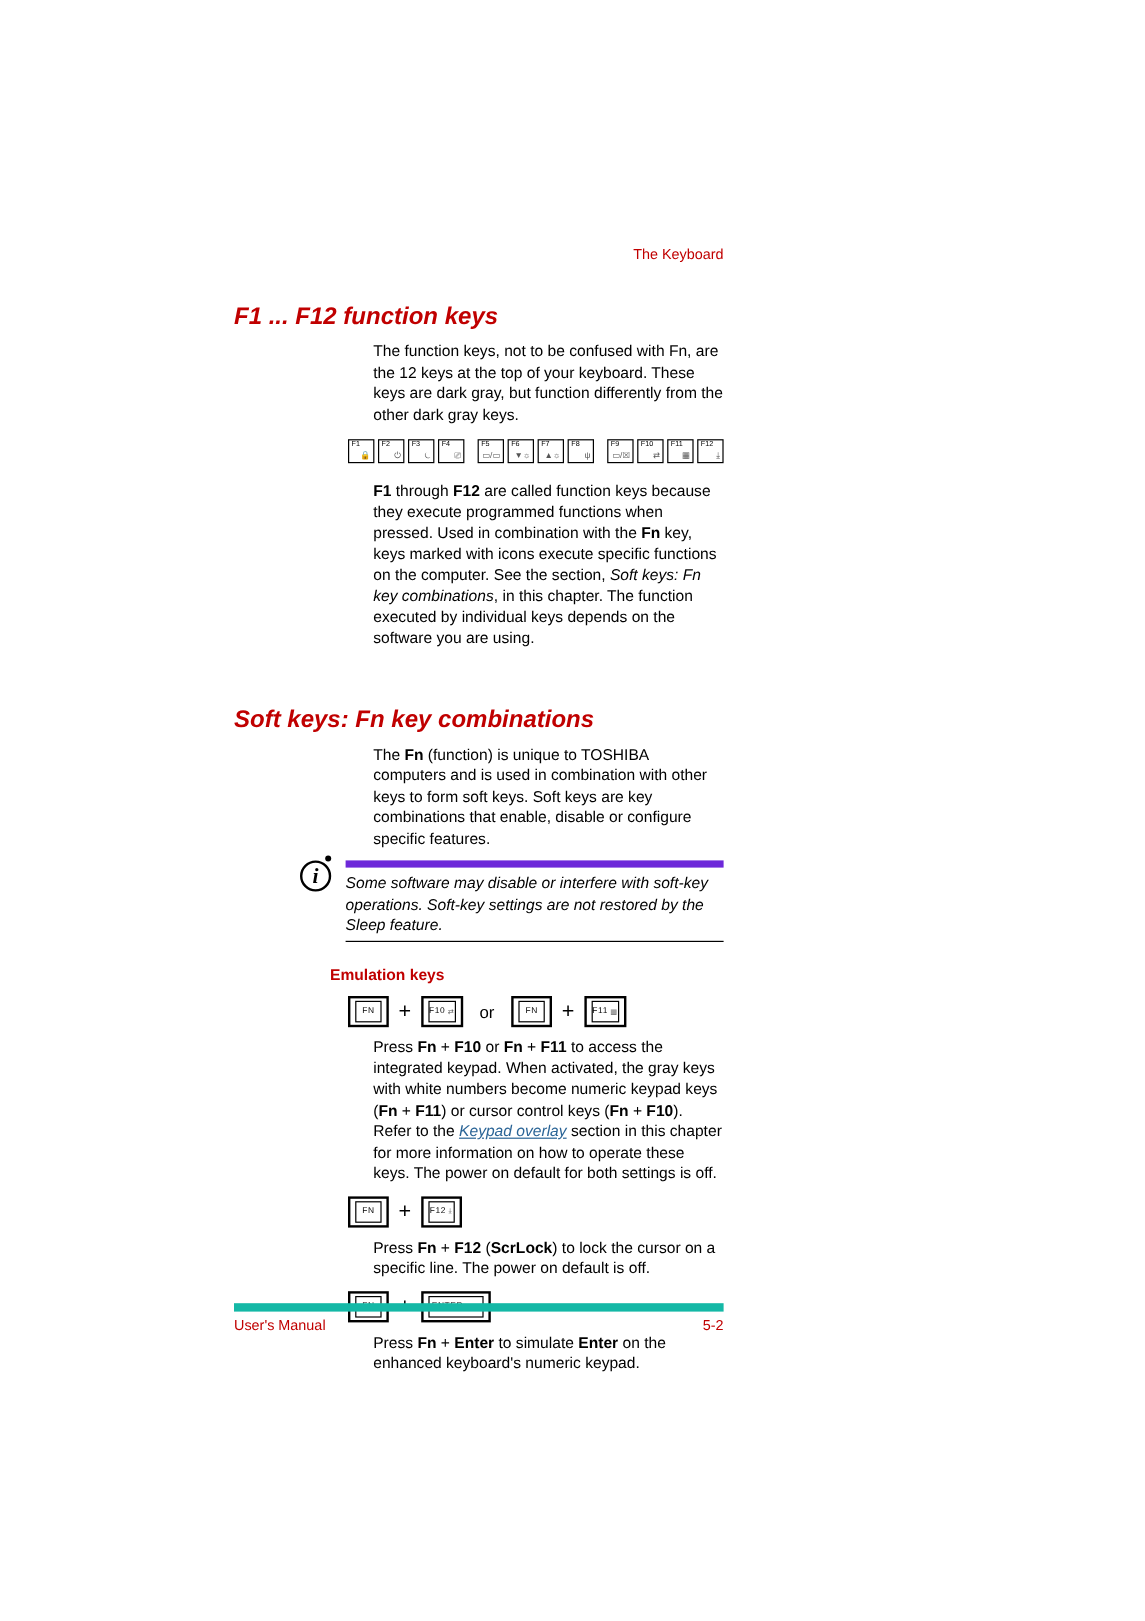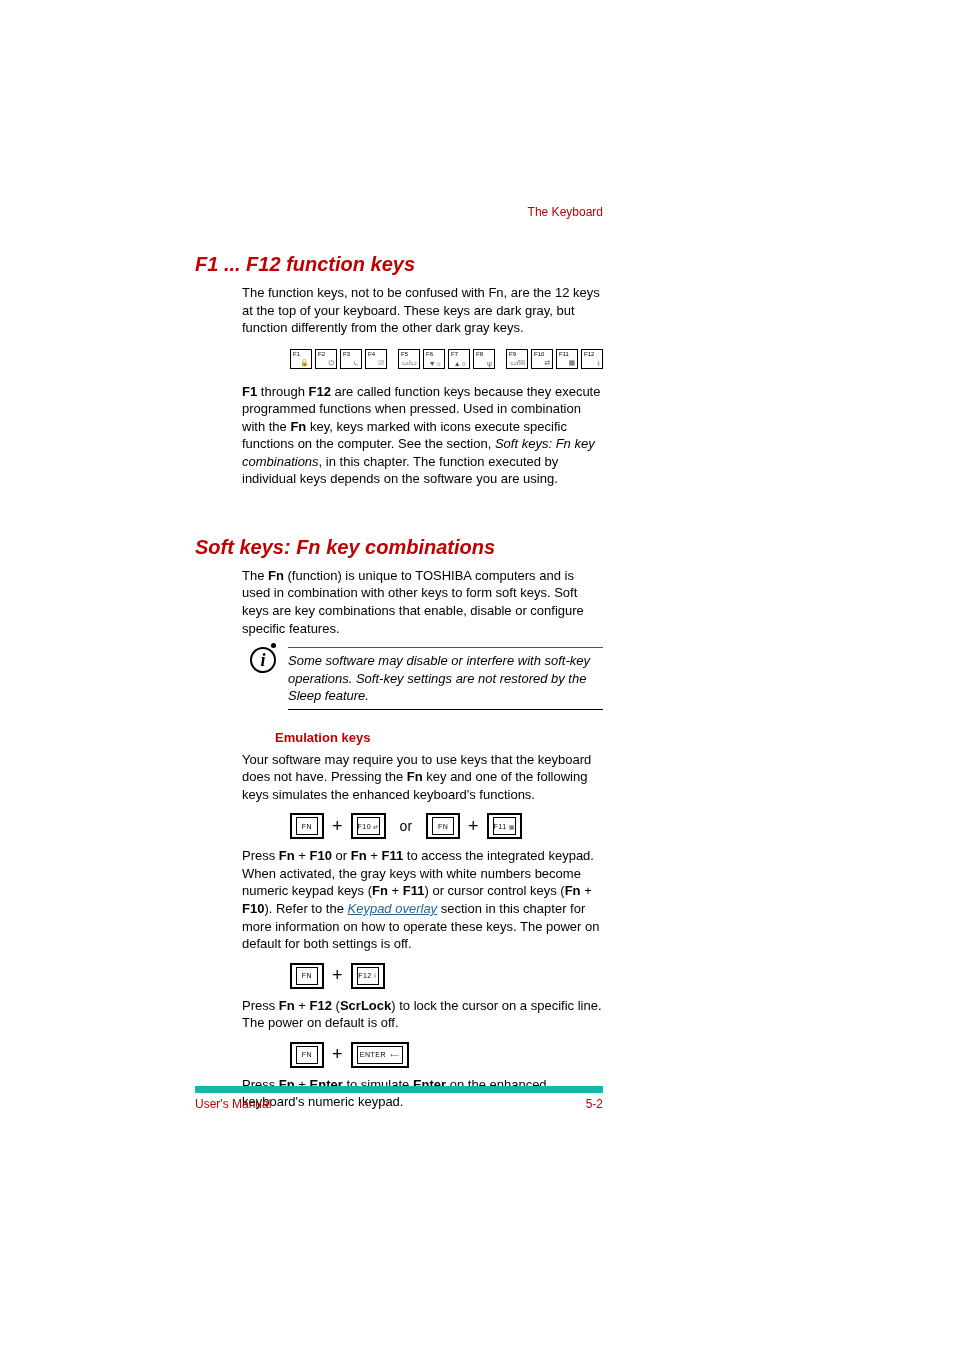--- a/index.html
+++ b/index.html
@@ -33,21 +33,21 @@
   }
   .h2 {
     color: #c00000;
     font-size: 13px;
     font-weight: bold;
     margin-top: 20px;
     margin-left: 80px;
     margin-bottom: 6px;
   }
   .body-text {
-    margin-left: 47px;
+    margin-left: 116px;
     line-height: 1.35;
     margin-bottom: 8px;
   }
   .body-text b { font-weight: bold; }
   .body-text i { font-style: italic; }
   .link { color: #2a6496; font-style: italic; }
   .fkey-row {
     margin: 12px 0 14px 95px;
     display: flex;
     gap: 3px;
@@ -88,21 +88,21 @@
   }
   .note-icon::before {
     content: "";
     position: absolute;
     top: -6px; right: -2px;
     width: 5px; height: 5px;
     background: #000;
     border-radius: 50%;
   }
   .note-text {
-    border-top: 1px solid #6d28d9;
+    border-top: 6px solid #6d28d9;
     border-bottom: 1px solid #000;
     padding: 4px 0;
     font-style: italic;
     flex: 1;
     line-height: 1.35;
   }
   .combo-row {
     margin: 10px 0 8px 95px;
     display: flex;
     align-items: center;
@@ -222,23 +222,20 @@
     <span>The </span><b>Fn</b><span> (function) is unique to TOSHIBA computers and is used in combination with other keys to form soft keys. Soft keys are key combinations that enable, disable or configure specific features.</span>
   </div>
 
   <div class="note-row">
     <div class="note-icon">i</div>
     <div class="note-text">Some software may disable or interfere with soft-key operations. Soft-key settings are not restored by the Sleep feature.</div>
   </div>
 
   <div class="h2">Emulation keys</div>
 
-  <div class="body-text">
-    <span>Your software may require you to use keys that the keyboard does not have. Pressing the </span><b>Fn</b><span> key and one of the following keys simulates the enhanced keyboard's functions.</span>
-  </div>
 
   <div class="combo-row">
     <div class="keycap small">
         <div class="keycap-inner">FN</div>
       </div>
     <span class="plus">+</span>
     <div class="keycap small">
         <div class="keycap-inner">
           <span>F10</span>
           <span class="sub">⇄</span>

